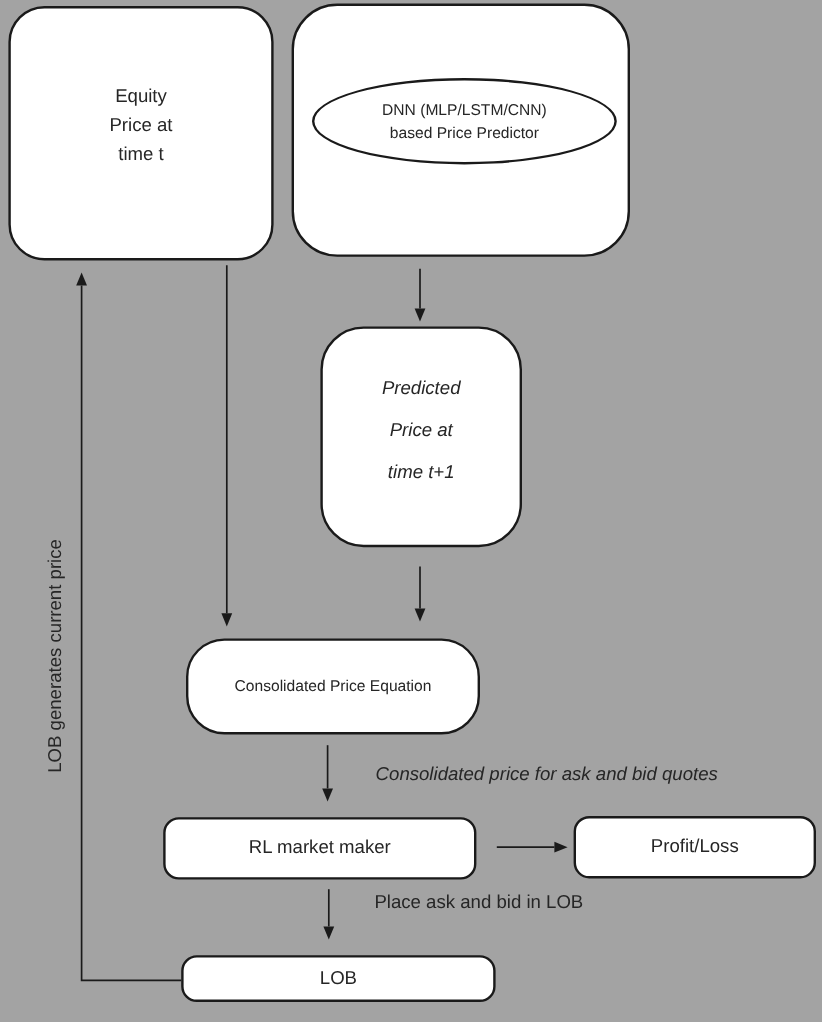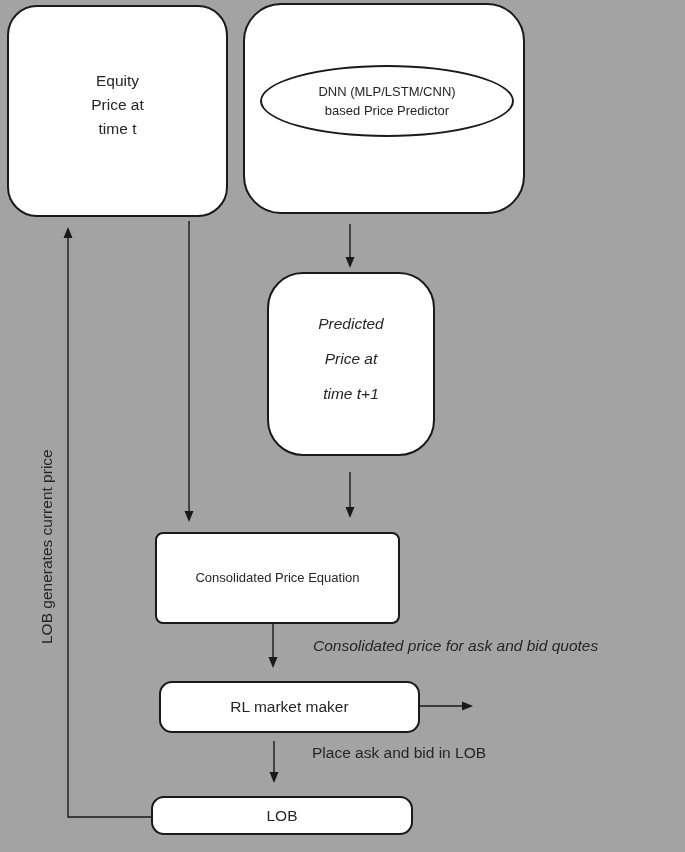--- a/index.html
+++ b/index.html
@@ -115,28 +115,31 @@
     <div class="node-label" style="font-size:13px;line-height:19px;">DNN (MLP/LSTM/CNN)
 based Price Predictor</div>
   </div>
 
   <div class="node" style="left:267px;top:272px;width:168px;height:184px;border-radius:36px;padding-bottom:12px;">
     <div class="node-label" style="line-height:35px;font-style:italic;">Predicted
 Price at
 time t+1</div>
   </div>
 
-  <div class="node thin" style="left:155px;top:532px;width:245px;height:92px;border-radius:8px;">
+  <div class="node thin" style="left:155px;top:532px;width:245px;height:80px;border-radius:32px;">
     <div class="node-label" style="font-size:13px;">Consolidated Price Equation</div>
   </div>
 
-  <div class="node thin" style="left:159px;top:681px;width:261px;height:52px;border-radius:13px;">
+  <div class="node thin" style="left:136px;top:681px;width:261px;height:52px;border-radius:13px;">
     <div class="node-label">RL market maker</div>
   </div>
 
+  <div class="node thin" style="left:478px;top:680px;width:202px;height:52px;border-radius:13px;">
+    <div class="node-label">Profit/Loss</div>
+  </div>
 
   <div class="node thin" style="left:151px;top:796px;width:262px;height:39px;border-radius:13px;">
     <div class="node-label">LOB</div>
   </div>
 
   <div class="edge-label" style="left:313px;top:637px;font-style:italic;">Consolidated price for ask and bid quotes</div>
 
   <div class="edge-label" style="left:312px;top:744px;">Place ask and bid in LOB</div>
 
   <div class="vlabel" style="left:38px;top:436px;height:222px;width:20px;">LOB generates current price</div>

